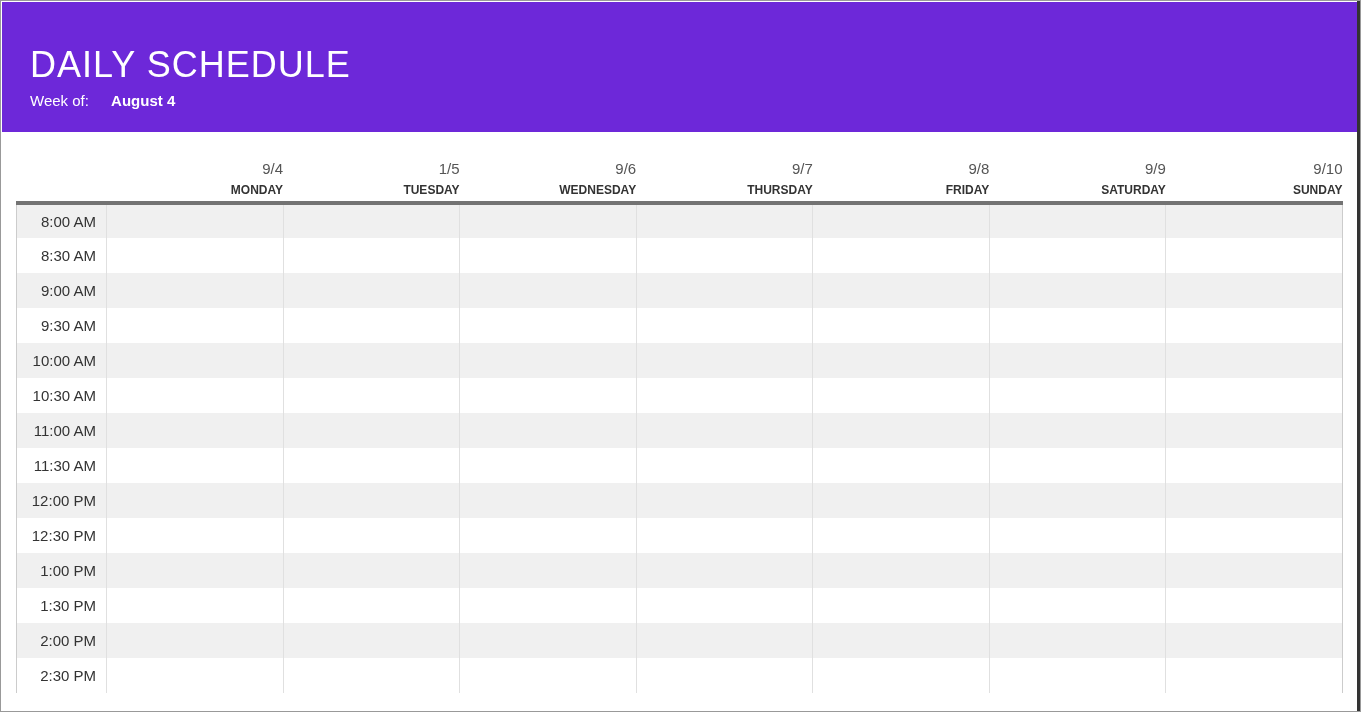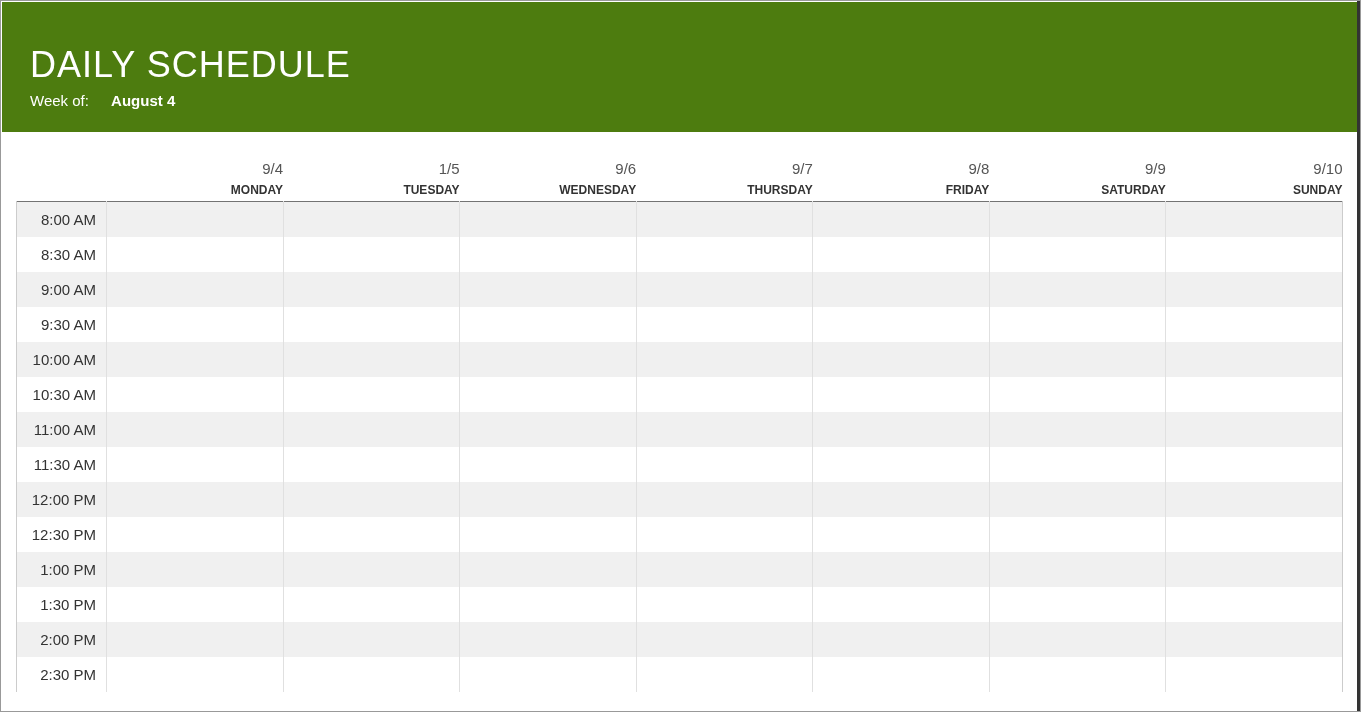--- a/index.html
+++ b/index.html
@@ -18,21 +18,21 @@
   }
   .sheet {
     position: absolute;
     top: 1px;
     left: 1px;
     right: 3px;
     bottom: 0;
     overflow: hidden;
   }
   .header-banner {
-    background: #4d7c0f;
+    background: #6d28d9;
     color: #ffffff;
     padding: 42px 28px 20px 28px;
     height: 130px;
   }
   .header-title {
     font-size: 36px;
     font-weight: 400;
     letter-spacing: 1px;
     margin-bottom: 6px;
   }
@@ -83,21 +83,21 @@
   }
 
   table.schedule tbody td {
     height: 35px;
     border-left: 1px solid #e0e0e0;
     border-right: 1px solid #e0e0e0;
     font-size: 15px;
     color: #333;
   }
   table.schedule tbody tr:first-child td {
-    border-top: 1px solid #737373;
+    border-top: 4px solid #737373;
   }
   table.schedule tbody tr:nth-child(odd) td {
     background: #f0f0f0;
   }
   table.schedule tbody tr:nth-child(even) td {
     background: #ffffff;
   }
   table.schedule tbody td.time-cell {
     text-align: right;
     padding-right: 10px;

